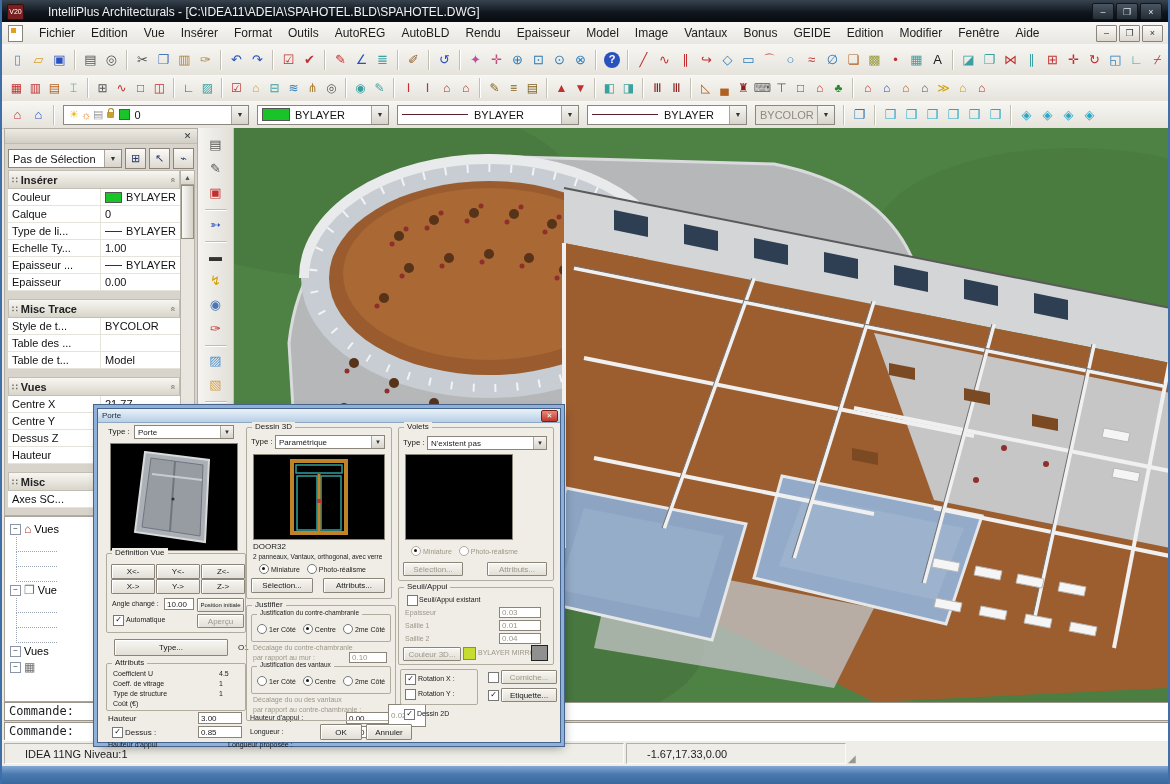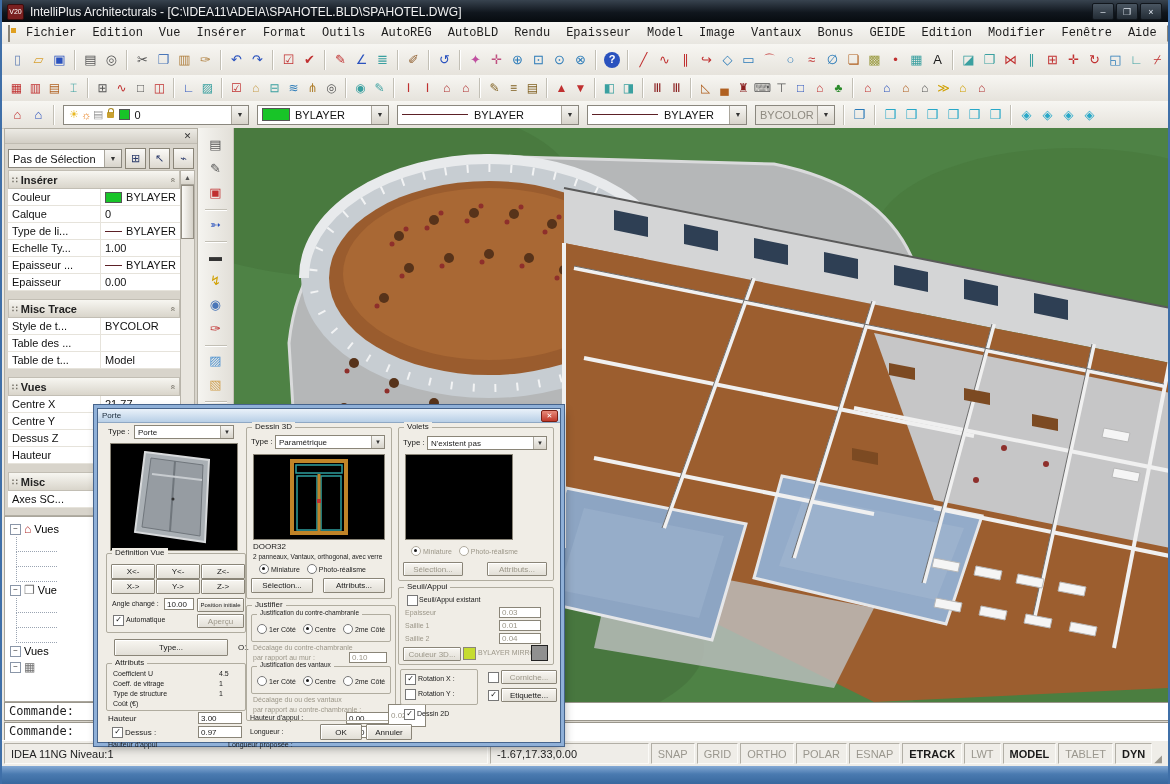--- a/index.html
+++ b/index.html
@@ -2,30 +2,30 @@
 <html><head>
 <meta charset="utf-8">
 <style>
   html,body{margin:0;padding:0;background:#222;}
   #app{position:relative;width:1170px;height:784px;overflow:hidden;
        font-family:"Liberation Sans",sans-serif;background:#ece9e2;
        border-left:2px solid #3f6fa8;border-right:2px solid #3f6fa8;box-sizing:border-box;}
   .abs{position:absolute;}
   
   #titlebar{position:absolute;left:0;top:0;right:0;height:23px;color:#f2f2f2;font-size:12px;
-    background:linear-gradient(#38434f,#10161d 55%,#060a0e);display:flex;align-items:center;}
+    background:linear-gradient(#38434f,#10161d 55%,#060a0e);display:flex;align-items:center;gap:18px;}
   #appicon{width:15px;height:14px;margin:0 6px 0 5px;background:#7a2020;color:#fff;font-size:7px;
     display:flex;align-items:center;justify-content:center;border-radius:2px;border:1px solid #3a0d0d;}
   .tctl{width:20px;height:15px;margin-right:2px;display:flex;align-items:center;justify-content:center;
     font-size:9px;color:#dfe6ee;background:linear-gradient(#4a5662,#232c35);border:1px solid #11161c;border-radius:2px;}
   #titctls{margin-left:auto;display:flex;margin-right:4px;}
   
   #menubar{position:absolute;top:22px;left:0;right:0;height:22px;font-size:12px;color:#1c1c1c;
     background:linear-gradient(#f8f7f4,#e8e6e0);border-bottom:1px solid #c6c2b8;display:flex;align-items:center;}
-  .menu-item{padding:3px 8px;white-space:nowrap;font-family:Liberation Mono, monospace;}
+  .menu-item{padding:3px 8px;white-space:nowrap;}
   #mdiicon{width:13px;height:15px;background:#fff;border:1px solid #8a8578;margin:0 8px 0 6px;position:relative;}
   #mdiicon::after{content:"";position:absolute;left:2px;top:2px;width:5px;height:5px;background:#e0a020;}
   #menuctls{margin-left:auto;display:flex;margin-right:5px;}
   .mctl{width:19px;height:15px;margin-left:2px;font-size:9px;color:#333;display:flex;align-items:center;justify-content:center;
     background:linear-gradient(#fcfbf9,#dcd8cf);border:1px solid #8a8578;border-radius:1px;}
   
   .tb{position:absolute;left:0;right:0;background:linear-gradient(#f7f6f2,#e6e3dc);
       border-bottom:1px solid #cfccc3;display:flex;align-items:center;padding-left:5px;overflow:hidden;}
   #tb1{top:44px;height:31px;}
   #tb2{top:75px;height:26px;}
@@ -88,21 +88,21 @@
   .tico{font-size:12px;margin-right:3px;}
   .tstub{height:14px;border-left:1px dotted #9aa4b2;margin-left:9px;width:40px;border-bottom:1px dotted #9aa4b2;}
   
   #cmd{position:absolute;left:2px;top:702px;width:1166px;height:38px;background:#d8d4cb;}
   .cmdrow{height:17px;background:#fff;border:1px solid #9a968c;margin-bottom:1px;
     font-family:"DejaVu Sans Mono",monospace;font-size:12px;color:#222;padding:0 4px;line-height:16px;}
   
   #status{position:absolute;left:0;top:740px;width:100%;height:26px;background:#efede8;
     border-top:1px solid #fff;display:flex;align-items:stretch;font-size:11px;color:#222;padding:2px;box-sizing:border-box;}
   .scell{border:1px solid;border-color:#b2afa6 #fbfaf7 #fbfaf7 #b2afa6;display:flex;align-items:center;
-    padding:0 6px;margin-right:2px;white-space:nowrap;}
+    padding:0 20px;margin-right:2px;white-space:nowrap;}
   #scell-mode{width:578px;}
   #scell-coords{width:178px;}
   .stoggle{flex:1;justify-content:center;color:#9a978e;}
   .stoggle.on{color:#1a1a1a;font-weight:bold;}
   #sgrip{width:12px;border:none;color:#9a978e;font-size:10px;align-items:flex-end;padding:0;}
   
   #botframe{position:absolute;left:0;top:766px;width:100%;height:18px;
     background:linear-gradient(#84a9d4,#4a7ab0 45%,#38689e);}
   
   #dlg{position:absolute;left:95px;top:408px;width:462px;height:333px;background:#f0ede6;
@@ -668,32 +668,20 @@
     </div>
 
   <div id="cmd">
     <div class="cmdrow">Commande:</div>
     <div class="cmdrow">Commande:</div>
   </div>
 
   <div id="status">
     <span id="scell-mode" class="scell">IDEA 11NG Niveau:1</span>
     <span id="scell-coords" class="scell">-1.67,17.33,0.00</span>
-    <span id="stoggles" style="flex:1;display:flex;">
-        <span class="scell stoggle">SNAP</span>
-        <span class="scell stoggle">GRID</span>
-        <span class="scell stoggle">ORTHO</span>
-        <span class="scell stoggle">POLAR</span>
-        <span class="scell stoggle">ESNAP</span>
-        <span class="scell stoggle on">ETRACK</span>
-        <span class="scell stoggle">LWT</span>
-        <span class="scell stoggle on">MODEL</span>
-        <span class="scell stoggle">TABLET</span>
-        <span class="scell stoggle on">DYN</span>
-      </span>
     <span id="sgrip" class="scell">◢</span>
   </div>
   <div id="botframe"></div>
 
   <div id="dlg">
     <div id="dlg-title">
       <span>Porte</span>
       <span id="dlg-close">✕</span>
     </div>
 
@@ -727,21 +715,21 @@
       <span class="leg">Attributs</span>
       <span id="attr-rows"><span class="t tiny" style="left: 6px; top: 6px;">Coefficient U</span><span class="t tiny" style="left: 112px; top: 6px;">4.5</span><span class="t tiny" style="left: 6px; top: 16px;">Coeff. de vitrage</span><span class="t tiny" style="left: 112px; top: 16px;">1</span><span class="t tiny" style="left: 6px; top: 26px;">Type de structure</span><span class="t tiny" style="left: 112px; top: 26px;">1</span><span class="t tiny" style="left: 6px; top: 36px;">Coût (€)</span><span class="t tiny" style="left: 112px; top: 36px;"></span></span>
     </div>
 
     <span class="t" style="left:10px;top:305px;">Hauteur</span>
     <span class="fld" style="left:100px;top:303px;width:44px;height:12px;">3.00</span>
     <span class="t tiny" style="left:152px;top:305px;">Hauteur d'appui :</span>
     <span class="fld" style="left:248px;top:303px;width:44px;height:12px;">0.00</span>
     <span class="cbx" style="left:14px;top:318px;">✓</span>
     <span class="t" style="left:27px;top:319px;">Dessus :</span>
-    <span class="fld" style="left:100px;top:317px;width:44px;height:12px;">0.97</span>
+    <span class="fld" style="left:100px;top:317px;width:44px;height:12px;">0.85</span>
     <span class="t tiny" style="left:152px;top:319px;">Longueur :</span>
     <span class="fld" style="left:248px;top:317px;width:44px;height:12px;">2.00</span>
     <span class="t tiny" style="left:10px;top:323px;margin-top:9px;">Hauteur d'appui</span>
     <span class="t tiny" style="left:130px;top:332px;">Longueur proposée :</span>
 
     <div class="g" style="left:148px;top:18px;width:144px;height:170px;">
       <span class="leg">Dessin 3D</span>
       <span class="t" style="left:4px;top:9px;">Type :</span>
       <span class="dcombo" style="left:28px;top:7px;width:110px;">
         <span>Paramétrique</span>

